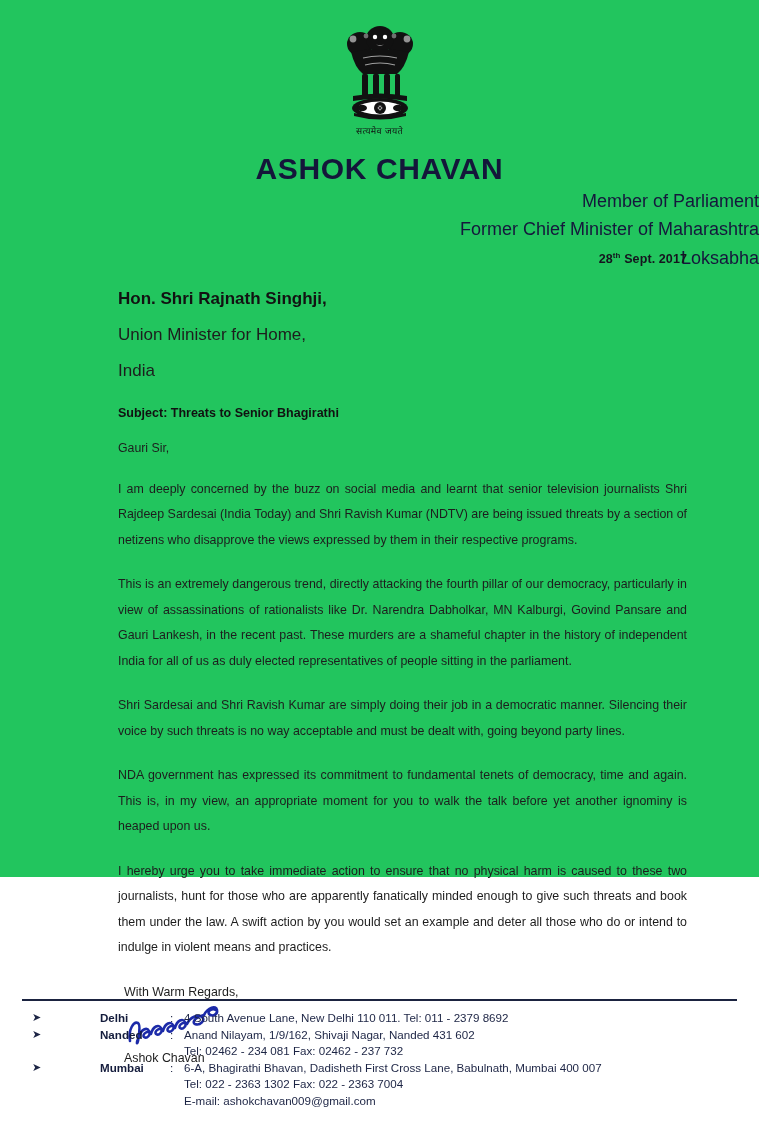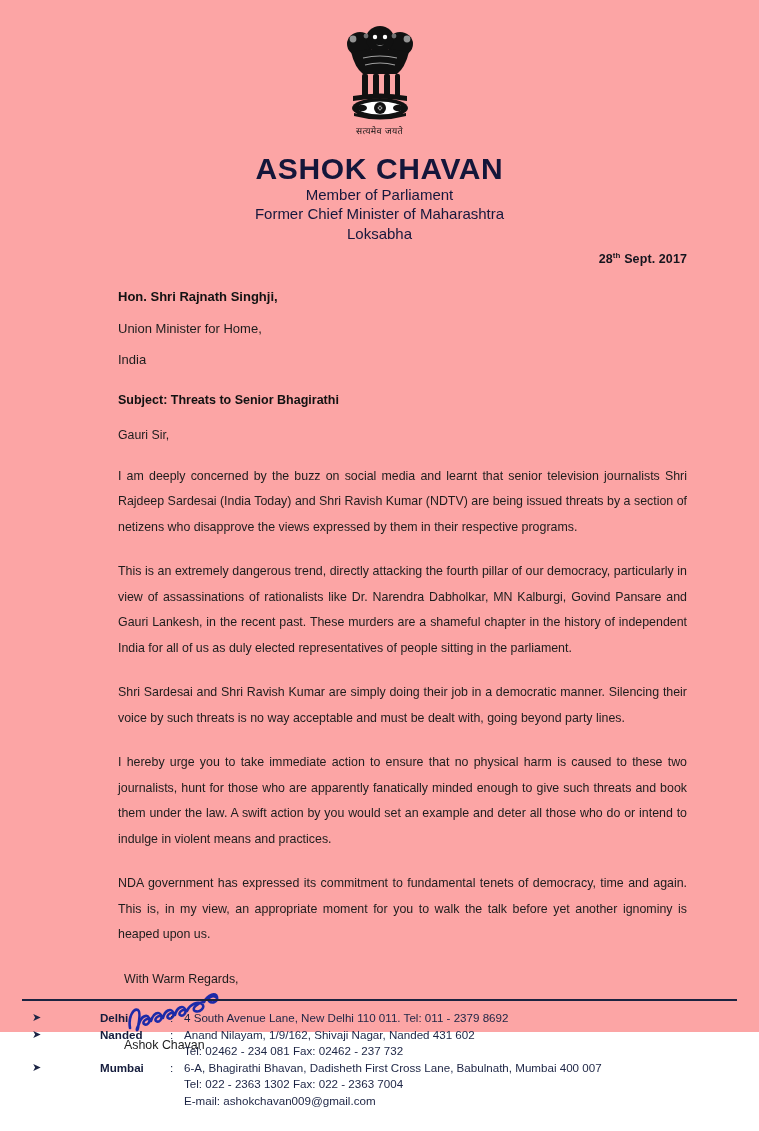--- a/index.html
+++ b/index.html
@@ -12,22 +12,22 @@
     height: 1131px;
     position: relative;
     font-family: "Liberation Sans", sans-serif;
     color: #1a1a1a;
     overflow: hidden;
   }
 
   .page {
     position: relative;
     width: 759px;
-    height: 1032px;
-    background: #fca5a5;
+    height: 877px;
+    background: #22c55e;
   }
 
   
   .letterhead {
     text-align: center;
     padding-top: 22px;
   }
   .emblem {
     display: block;
     margin: 0 auto;
@@ -44,23 +44,25 @@
   .lh-name {
     font-family: "Liberation Sans", sans-serif;
     font-size: 30px;
     font-weight: bold;
     letter-spacing: .6px;
     color: #14163a;
     margin-top: 16px;
     line-height: 1.05;
   }
   .lh-sub {
-    font-size: 15px;
+    font-size: 18px;
     color: #15173c;
     line-height: 1.33;
+    margin-top: 5px;
+    text-align: right;
   }
 
   
   .letter-body {
     position: absolute;
     left: 118px;
     right: 72px;
     top: 252px;
   }
   .date-line {
@@ -70,21 +72,21 @@
     color: #15151e;
     margin-bottom: 24px;
     letter-spacing: .1px;
   }
   .date-line sup {
     font-size: 8px;
     vertical-align: super;
     line-height: 0;
   }
   .addr-line {
-    font-size: 13px;
+    font-size: 17px;
     line-height: 1.05;
     margin-bottom: 18px;
     color: #1d1d1d;
   }
   .addr-line.bold { font-weight: bold; color: #121212; }
 
   .subject {
     font-size: 12.5px;
     font-weight: bold;
     color: #111;
@@ -233,22 +235,22 @@
     <div class="addr-line">Union Minister for Home,</div>
     <div class="addr-line">India</div>
 
     <div class="subject">Subject: Threats to Senior Bhagirathi</div>
 
     <div class="salutation">Gauri Sir,</div>
 
     <p class="para">I am deeply concerned by the buzz on social media and learnt that senior television journalists Shri Rajdeep Sardesai (India Today) and Shri Ravish Kumar (NDTV) are being issued threats by a section of netizens who disapprove the views expressed by them in their respective programs.</p>
     <p class="para">This is an extremely dangerous trend, directly attacking the fourth pillar of our democracy, particularly in view of assassinations of rationalists like Dr. Narendra Dabholkar, MN Kalburgi, Govind Pansare and Gauri Lankesh, in the recent past. These murders are a shameful chapter in the history of independent India for all of us as duly elected representatives of people sitting in the parliament.</p>
     <p class="para">Shri Sardesai and Shri Ravish Kumar are simply doing their job in a democratic manner. Silencing their voice by such threats is no way acceptable and must be dealt with, going beyond party lines.</p>
+    <p class="para"> NDA government has expressed its commitment to fundamental tenets of democracy, time and again. This is, in my view, an appropriate moment for you to walk the talk before yet another ignominy is heaped upon us.</p>
     <p class="para">I hereby urge you to take immediate action to ensure that no physical harm is caused to these two journalists, hunt for those who are apparently fanatically minded enough to give such threats and book them under the law. A swift action by you would set an example and deter all those who do or intend to indulge in violent means and practices.</p>
-    <p class="para"> NDA government has expressed its commitment to fundamental tenets of democracy, time and again. This is, in my view, an appropriate moment for you to walk the talk before yet another ignominy is heaped upon us.</p>
 
     <div class="regards">With Warm Regards,</div>
 
     <svg class="signature" width="130" height="46" viewBox="0 0 130 46" aria-hidden="true">
       <g fill="none" stroke="#1c2aa8" stroke-width="2.6" stroke-linecap="round" stroke-linejoin="round">
         <path d="M8 40 C6 28 12 20 16 22 C19 24 17 34 16 40 C15 44 14 42 16 38"></path>
         <path d="M17 36 C19 28 25 26 27 30 C29 34 25 38 22 36 C20 34 24 30 28 31"></path>
         <path d="M29 33 C31 25 37 23 39 27 C41 31 37 35 34 33 C32 31 36 27 40 28"></path>
         <path d="M41 30 C43 22 49 20 51 24 C53 28 49 32 46 30 C44 28 48 24 52 25"></path>
         <path d="M53 27 C55 19 61 17 63 21 C65 25 61 29 58 27 C56 25 60 21 64 22"></path>

